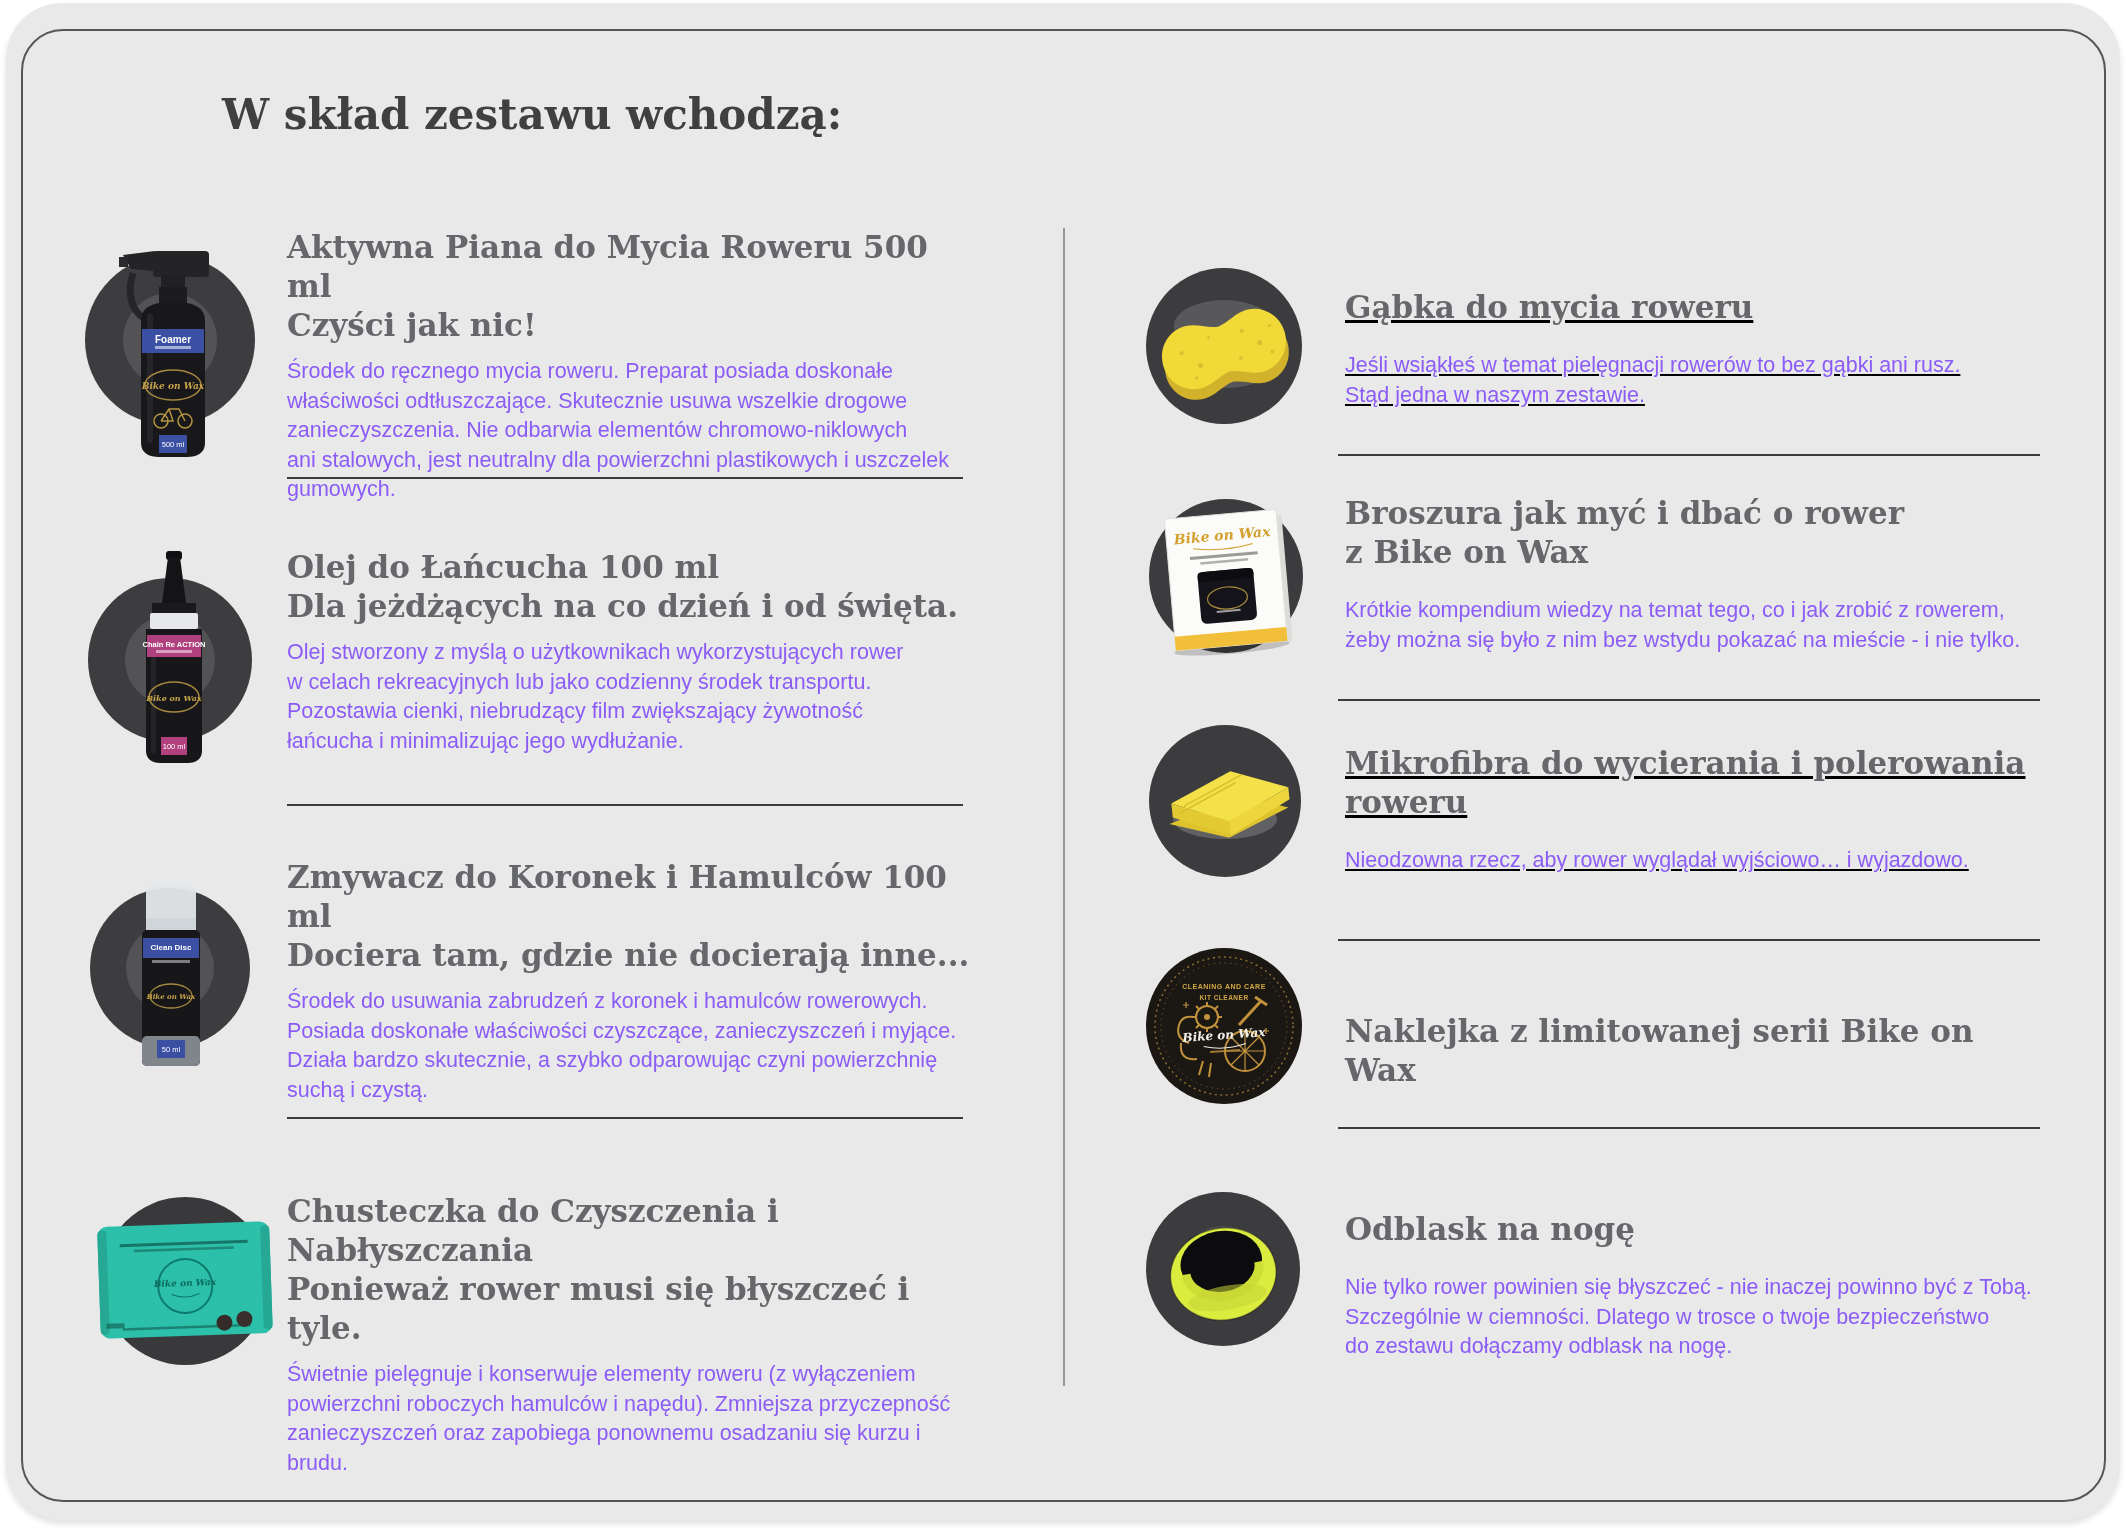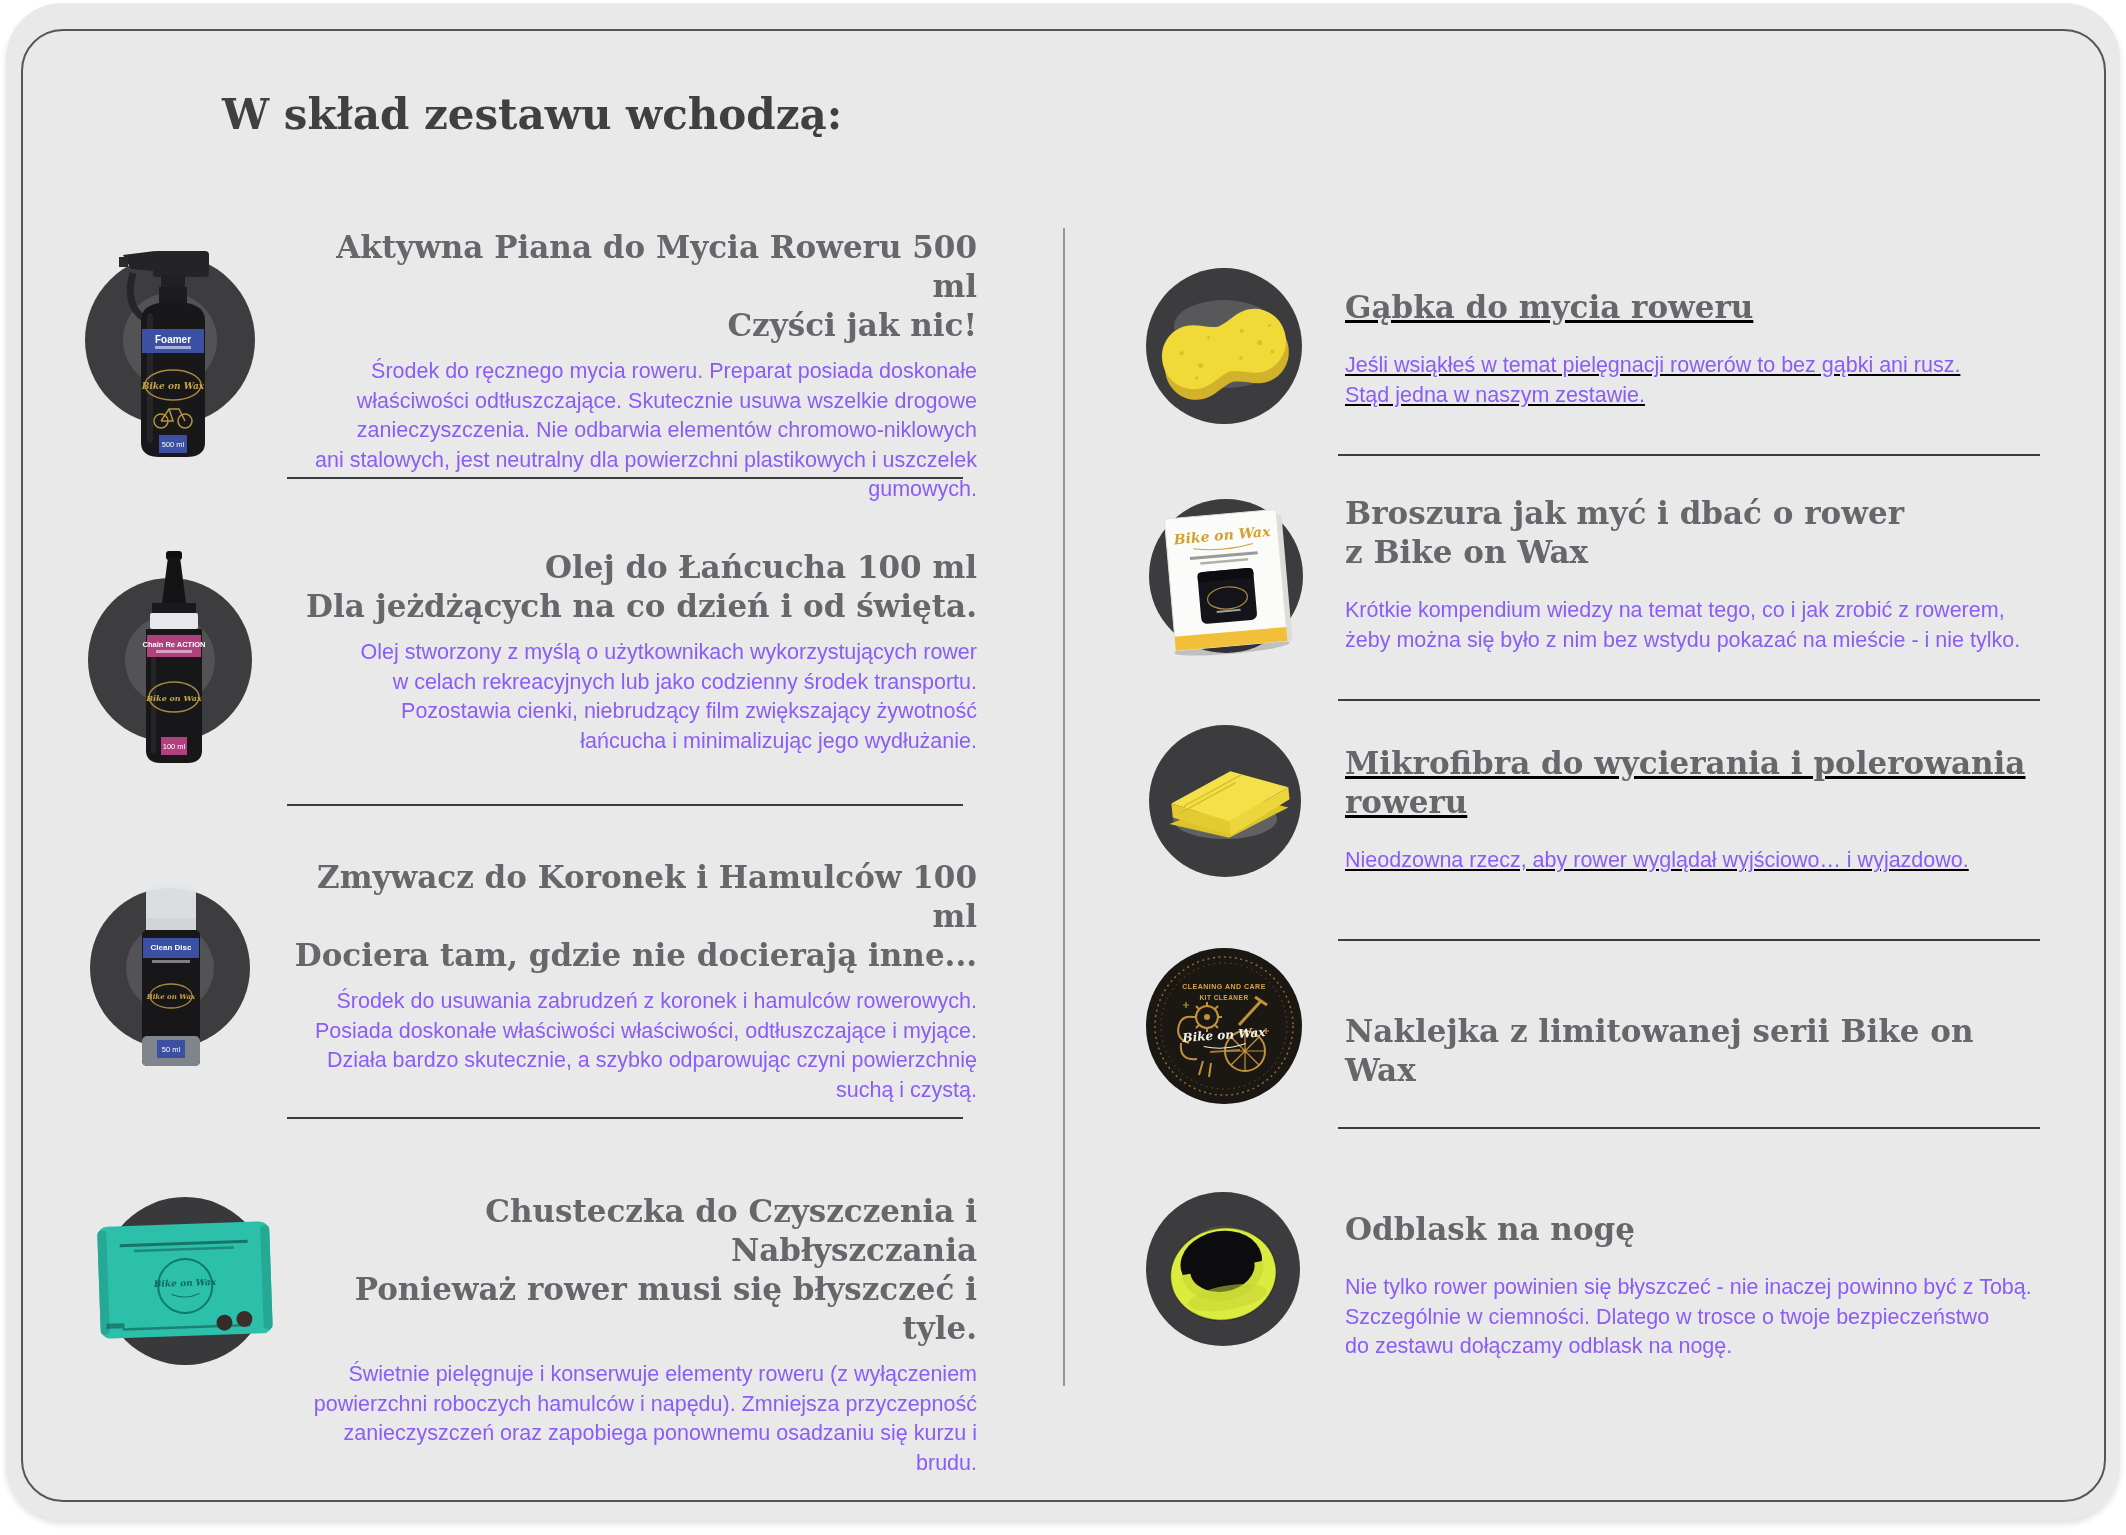--- a/index.html
+++ b/index.html
@@ -14,21 +14,21 @@
   .divider-v { position:absolute; left:1063px; top:228px; width:2px; height:1158px; background:#97979a; }
 
   .page-title { position:absolute; left:222px; top:90px;
                 font-family:"DejaVu Serif",serif; font-weight:bold;
                 font-size:42px; color:#404040; }
 
   .item { position:absolute; }
   .item h3 { font-family:"DejaVu Serif",serif; font-weight:bold;
              font-size:31px; line-height:39px; color:#66676b; white-space:pre-line; }
   .item p  { font-size:21.5px; line-height:29.5px; color:#8b5cf6; white-space:pre-line; }
-  .col-left  { left:287px;  width:690px;text-align:right; }
+  .col-left  { left:287px;  width:690px; }
   .col-right { left:1345px; width:710px; }
   .col-left  p { margin-top:12px; }
   .col-right p { margin-top:24px; }
 
   .sep { position:absolute; height:2px; background:#3c3c3e; }
   .sep-left  { left:287px;  width:676px; }
   .sep-right { left:1338px; width:702px; }
 
   .media { position:absolute; }
   .media svg { display:block; }
@@ -254,21 +254,21 @@
 w celach rekreacyjnych lub jako codzienny środek transportu.
 Pozostawia cienki, niebrudzący film zwiększający żywotność
 łańcucha i minimalizując jego wydłużanie.</p>
 </section>
 <div class="sep sep-left" style="top:804px;"></div>
 
 <section class="item col-left" style="top:858px;">
   <h3>Zmywacz do Koronek i Hamulców 100 ml
 Dociera tam, gdzie nie docierają inne...</h3>
   <p>Środek do usuwania zabrudzeń z koronek i hamulców rowerowych.
-Posiada doskonałe właściwości właściwości, odtłuszczające i myjące.
+Posiada doskonałe właściwości czyszczące, zanieczyszczeń i myjące.
 Działa bardzo skutecznie, a szybko odparowując czyni powierzchnię
 suchą i czystą.</p>
 </section>
 <div class="sep sep-left" style="top:1117px;"></div>
 
 <section class="item col-left" style="top:1192px;">
   <h3>Chusteczka do Czyszczenia i Nabłyszczania
 Ponieważ rower musi się błyszczeć i tyle.</h3>
   <p>Świetnie pielęgnuje i konserwuje elementy roweru (z wyłączeniem
 powierzchni roboczych hamulców i napędu). Zmniejsza przyczepność

